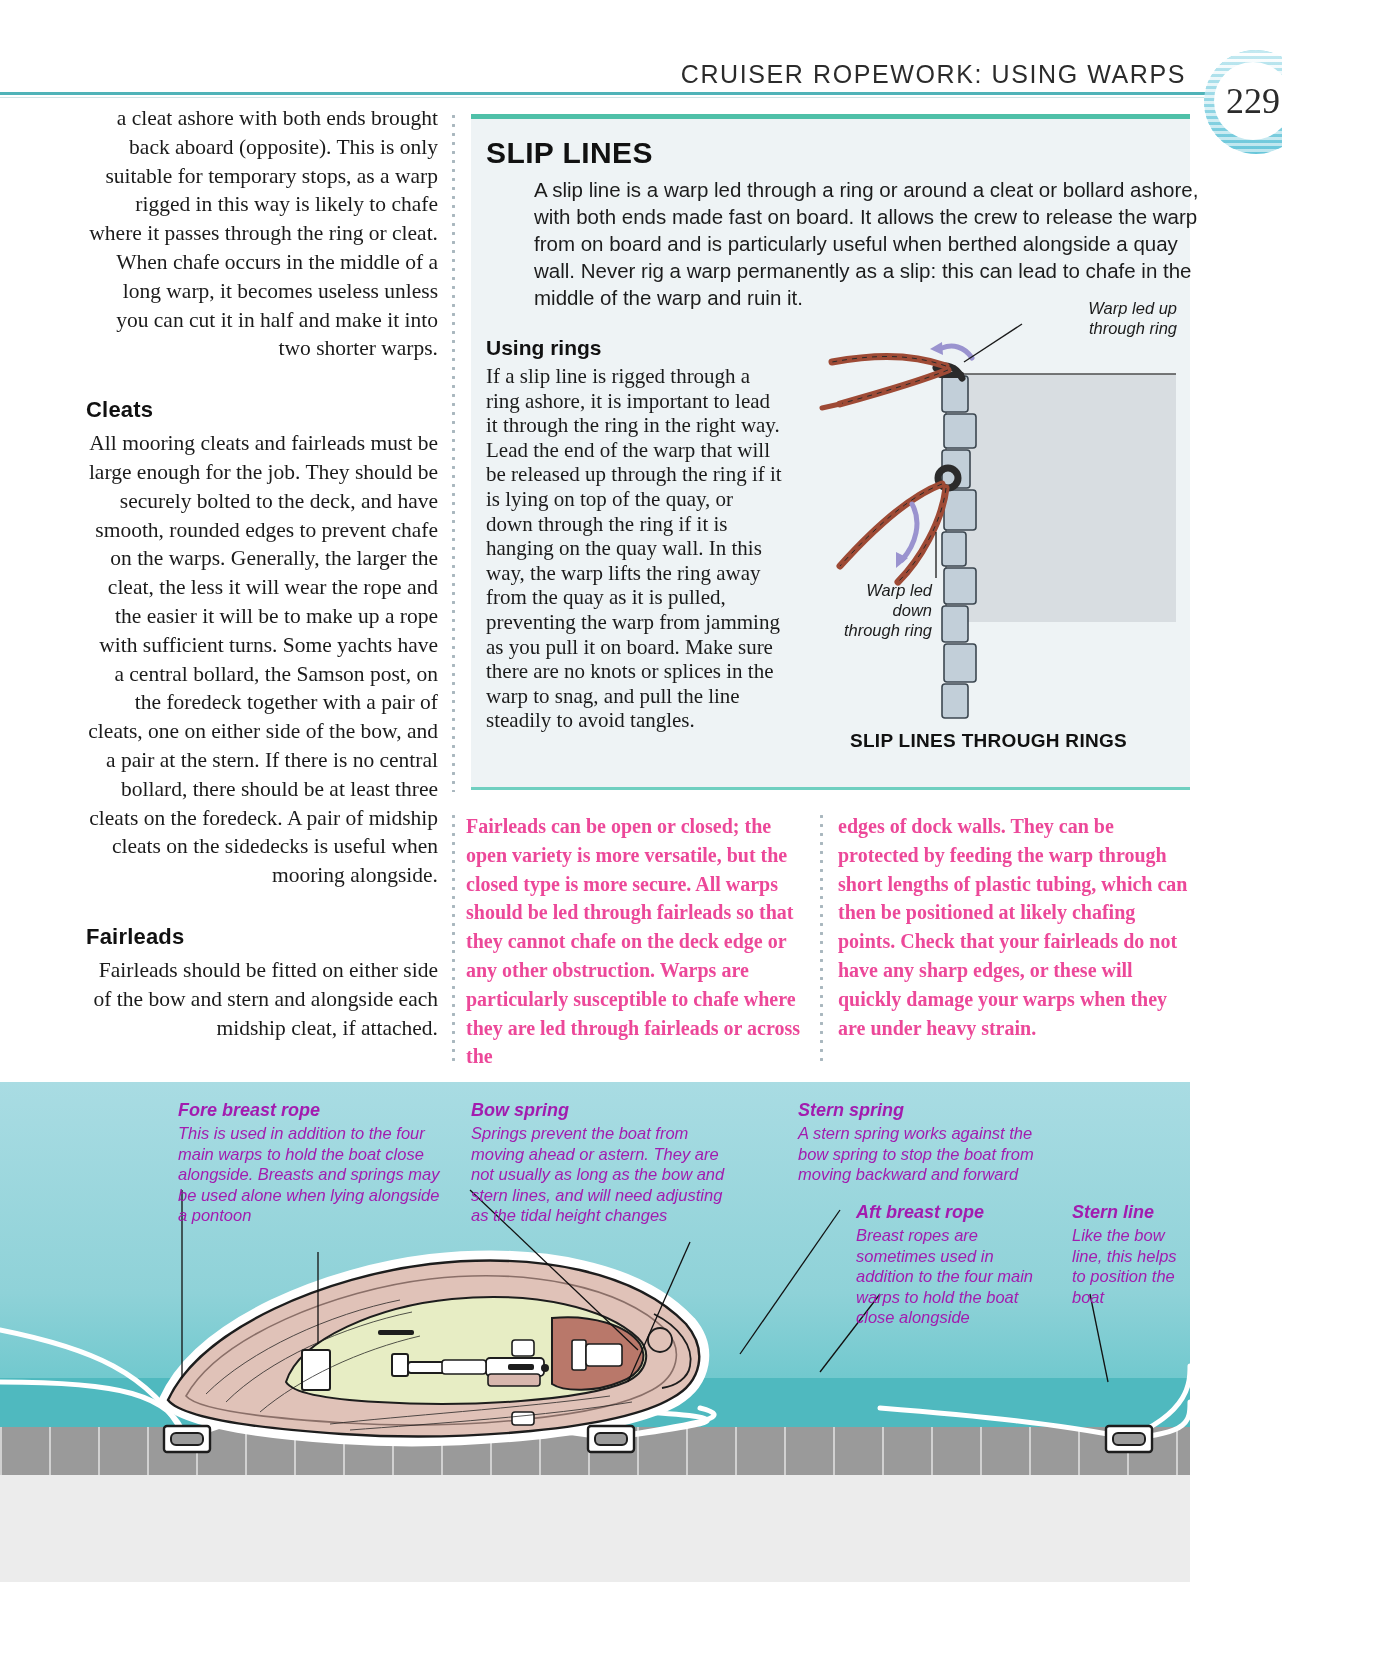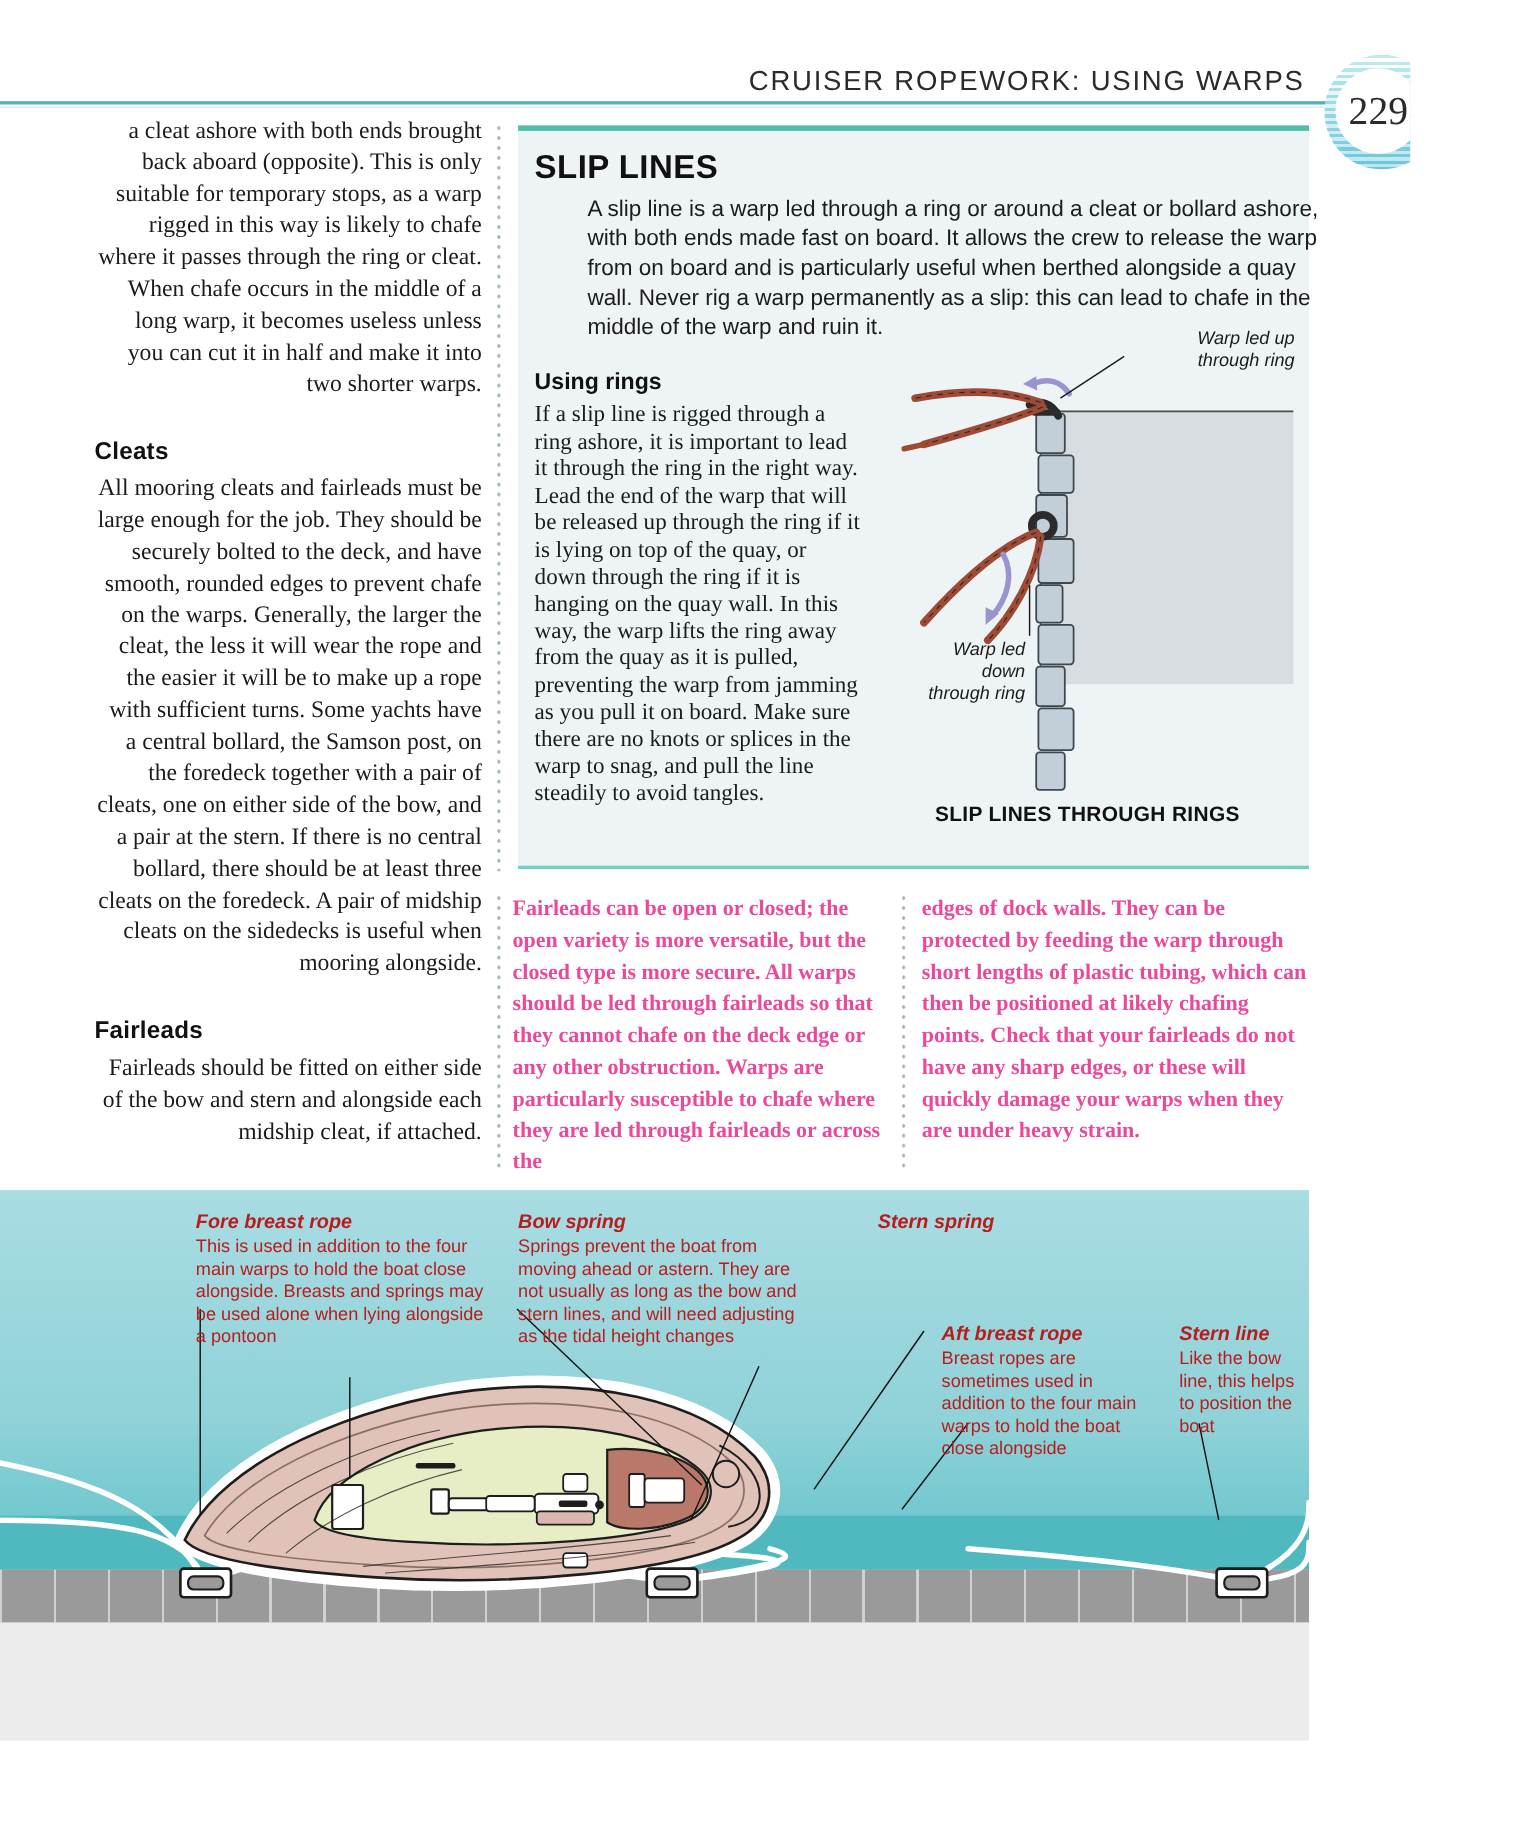--- a/index.html
+++ b/index.html
@@ -170,27 +170,27 @@
   .quay-top{
     position:absolute;left:0;top:345px;width:1190px;height:3px;background:#c9c9c9;
   }
   .apron{
     position:absolute;left:0;top:393px;width:1190px;height:107px;background:#ececec;
   }
 
   .annot{
     position:absolute;
     font-family:"Liberation Sans", sans-serif;
-    color:#b91c1c;
+    color:#a21caf;
   }
   .annot .t{
     font-weight:bold;font-style:italic;font-size:18px;margin-bottom:2px;
   }
   .annot .d{
-    font-size:16.5px;line-height:20.5px;
+    font-style:italic;font-size:16.5px;line-height:20.5px;
   }
 
   svg{display:block;}
 </style>
 </head>
 <body>
 
 <div class="page">
 
   <div class="header">
@@ -410,20 +410,21 @@
       <div class="d">This is used in addition to the four main warps to hold the boat close alongside. Breasts and springs may be used alone when lying alongside a pontoon</div>
     </div>
 
     <div class="annot" style="left:471px;top:18px;width:270px;">
       <div class="t">Bow spring</div>
       <div class="d">Springs prevent the boat from moving ahead or astern. They are not usually as long as the bow and stern lines, and will need adjusting as the tidal height changes</div>
     </div>
 
     <div class="annot" style="left:798px;top:18px;width:250px;">
       <div class="t">Stern spring</div>
+      <div class="d">A stern spring works against the bow spring to stop the boat from moving backward and forward</div>
     </div>
 
     <div class="annot" style="left:1072px;top:120px;width:110px;">
       <div class="t">Stern line</div>
       <div class="d">Like the bow line, this helps to position the boat</div>
     </div>
 
     <div class="annot" style="left:856px;top:120px;width:190px;">
       <div class="t">Aft breast rope</div>
       <div class="d">Breast ropes are sometimes used in addition to the four main warps to hold the boat close alongside</div>

